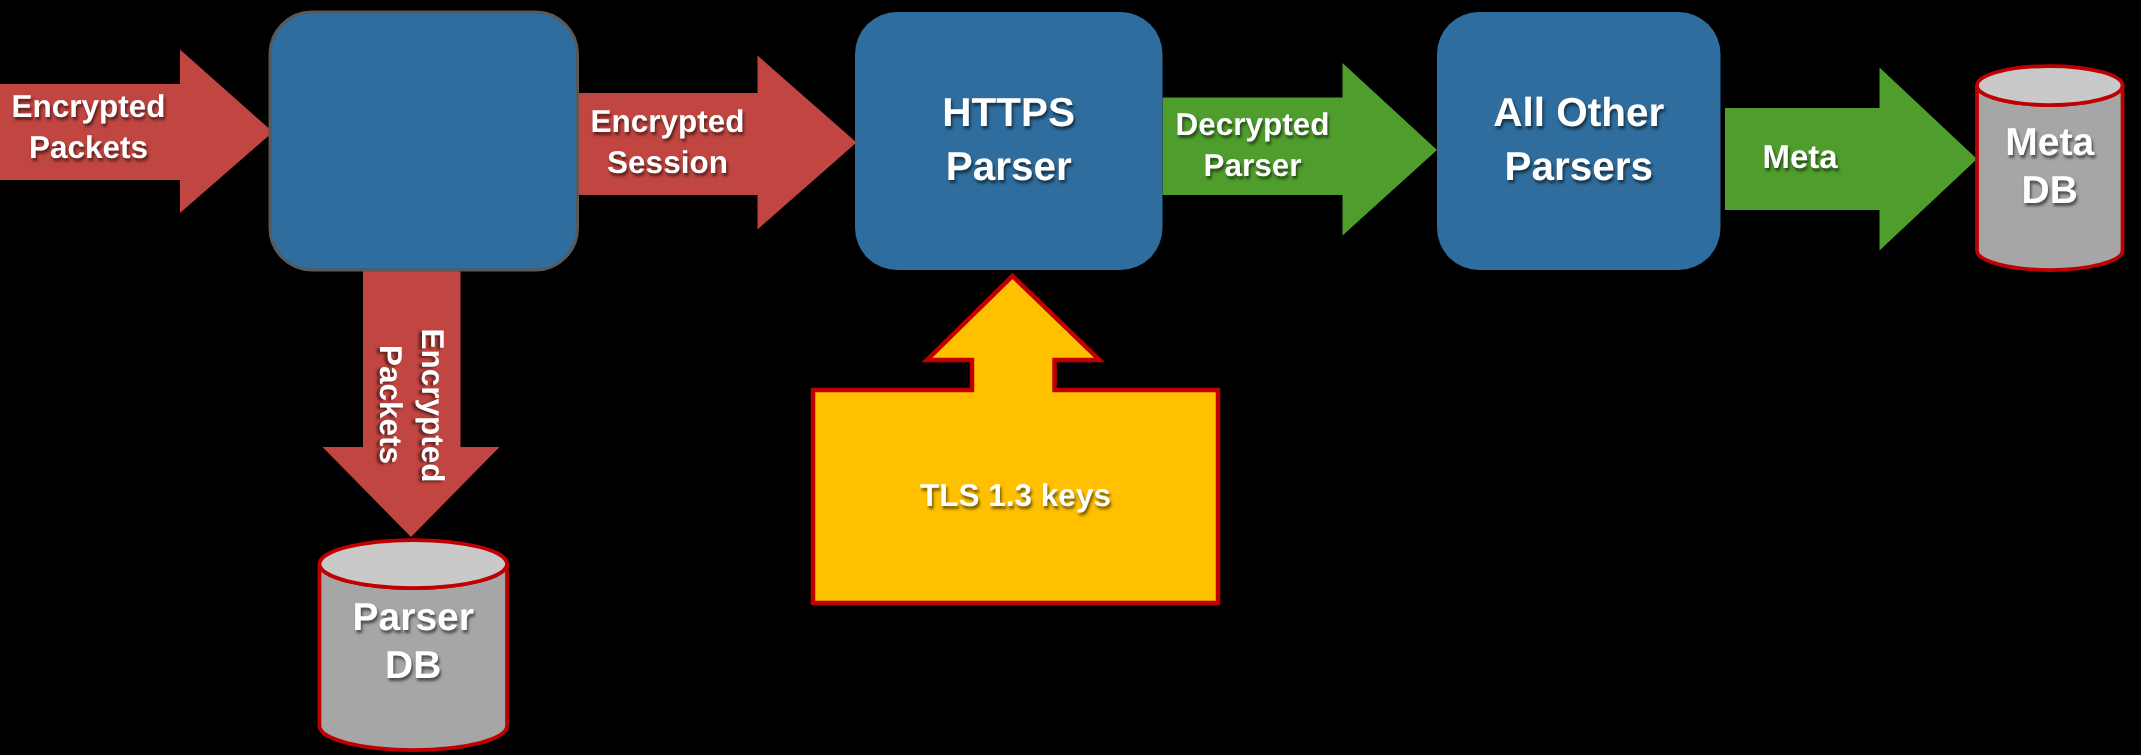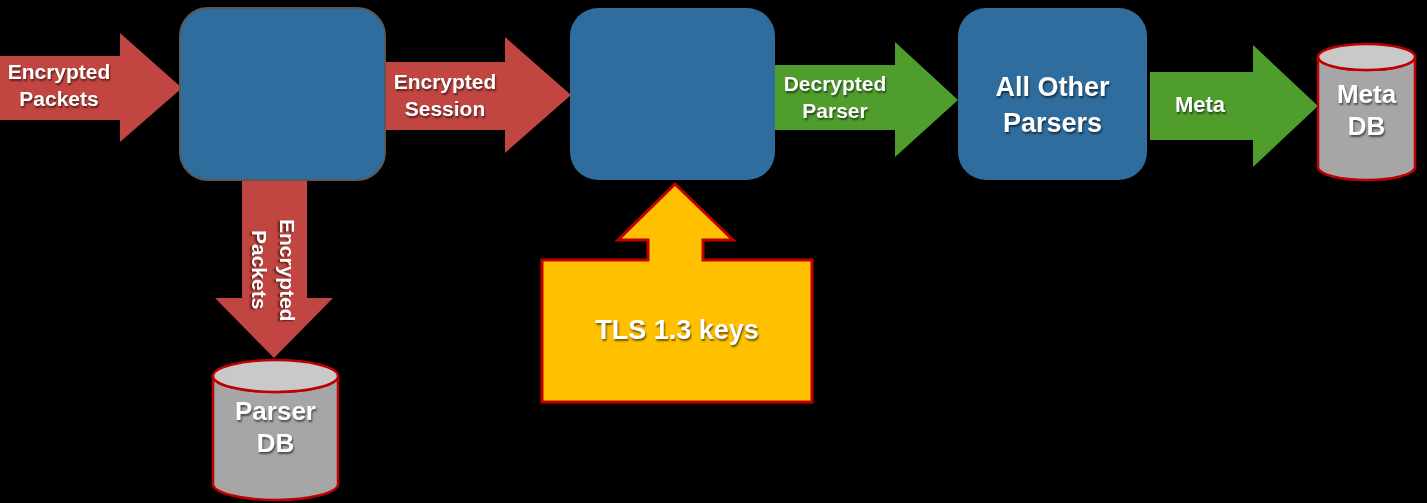--- a/index.html
+++ b/index.html
@@ -21,21 +21,21 @@
     color: #FFFFFF;
     white-space: pre-line;
     text-align: center;
     text-shadow: 1px 2px 2px rgba(0,0,0,0.55);
     line-height: 1.3;
     pointer-events: none;
   }
   .lbl-arrow { font-size: 21px; }
   .lbl-box   { font-size: 27px; line-height: 1.32; }
   .lbl-db    { font-size: 26px; line-height: 1.25; }
-  .lbl-tls   { font-size: 27px; }
+  .lbl-tls   { font-size: 21px; }
   .lbl-vertical {
     writing-mode: vertical-rl;
     font-size: 21px;
     line-height: 1.35;
   }
 </style>
 </head>
 <body>
 
 <div class="canvas">
@@ -71,25 +71,27 @@
     </g>
   </svg>
 
   <div class="label lbl-arrow" style="left:0; top:45; width:118px; height:80px; top:45px;">Encrypted
 Packets</div>
 
 
   <div class="label lbl-arrow" style="left:387px; top:55px; width:116px; height:80px;">Encrypted
 Session</div>
 
+  <div class="label lbl-box" style="left:570px; top:8px; width:205px; height:172px;">HTTPS
+Parser</div>
 
   <div class="label lbl-arrow" style="left:777px; top:58px; width:116px; height:78px;">Decrypted
 Parser</div>
 
-  <div class="label lbl-box" style="left:958px; top:20px; width:189px; height:172px;border-radius:21px;">All Other
+  <div class="label lbl-box" style="left:958px; top:8px; width:189px; height:172px;border-radius:21px;">All Other
 Parsers</div>
 
   <div class="label lbl-arrow" style="left:1150px; top:72px; width:100px; height:66px; font-size:22px;">Meta</div>
 
   <div class="label lbl-db" style="left:1318px; top:50px; width:97px; height:120px;">Meta
 DB</div>
 
   <div class="label lbl-vertical" style="left:240px; top:184px; width:66px; height:172px;">Encrypted
 Packets</div>
 

